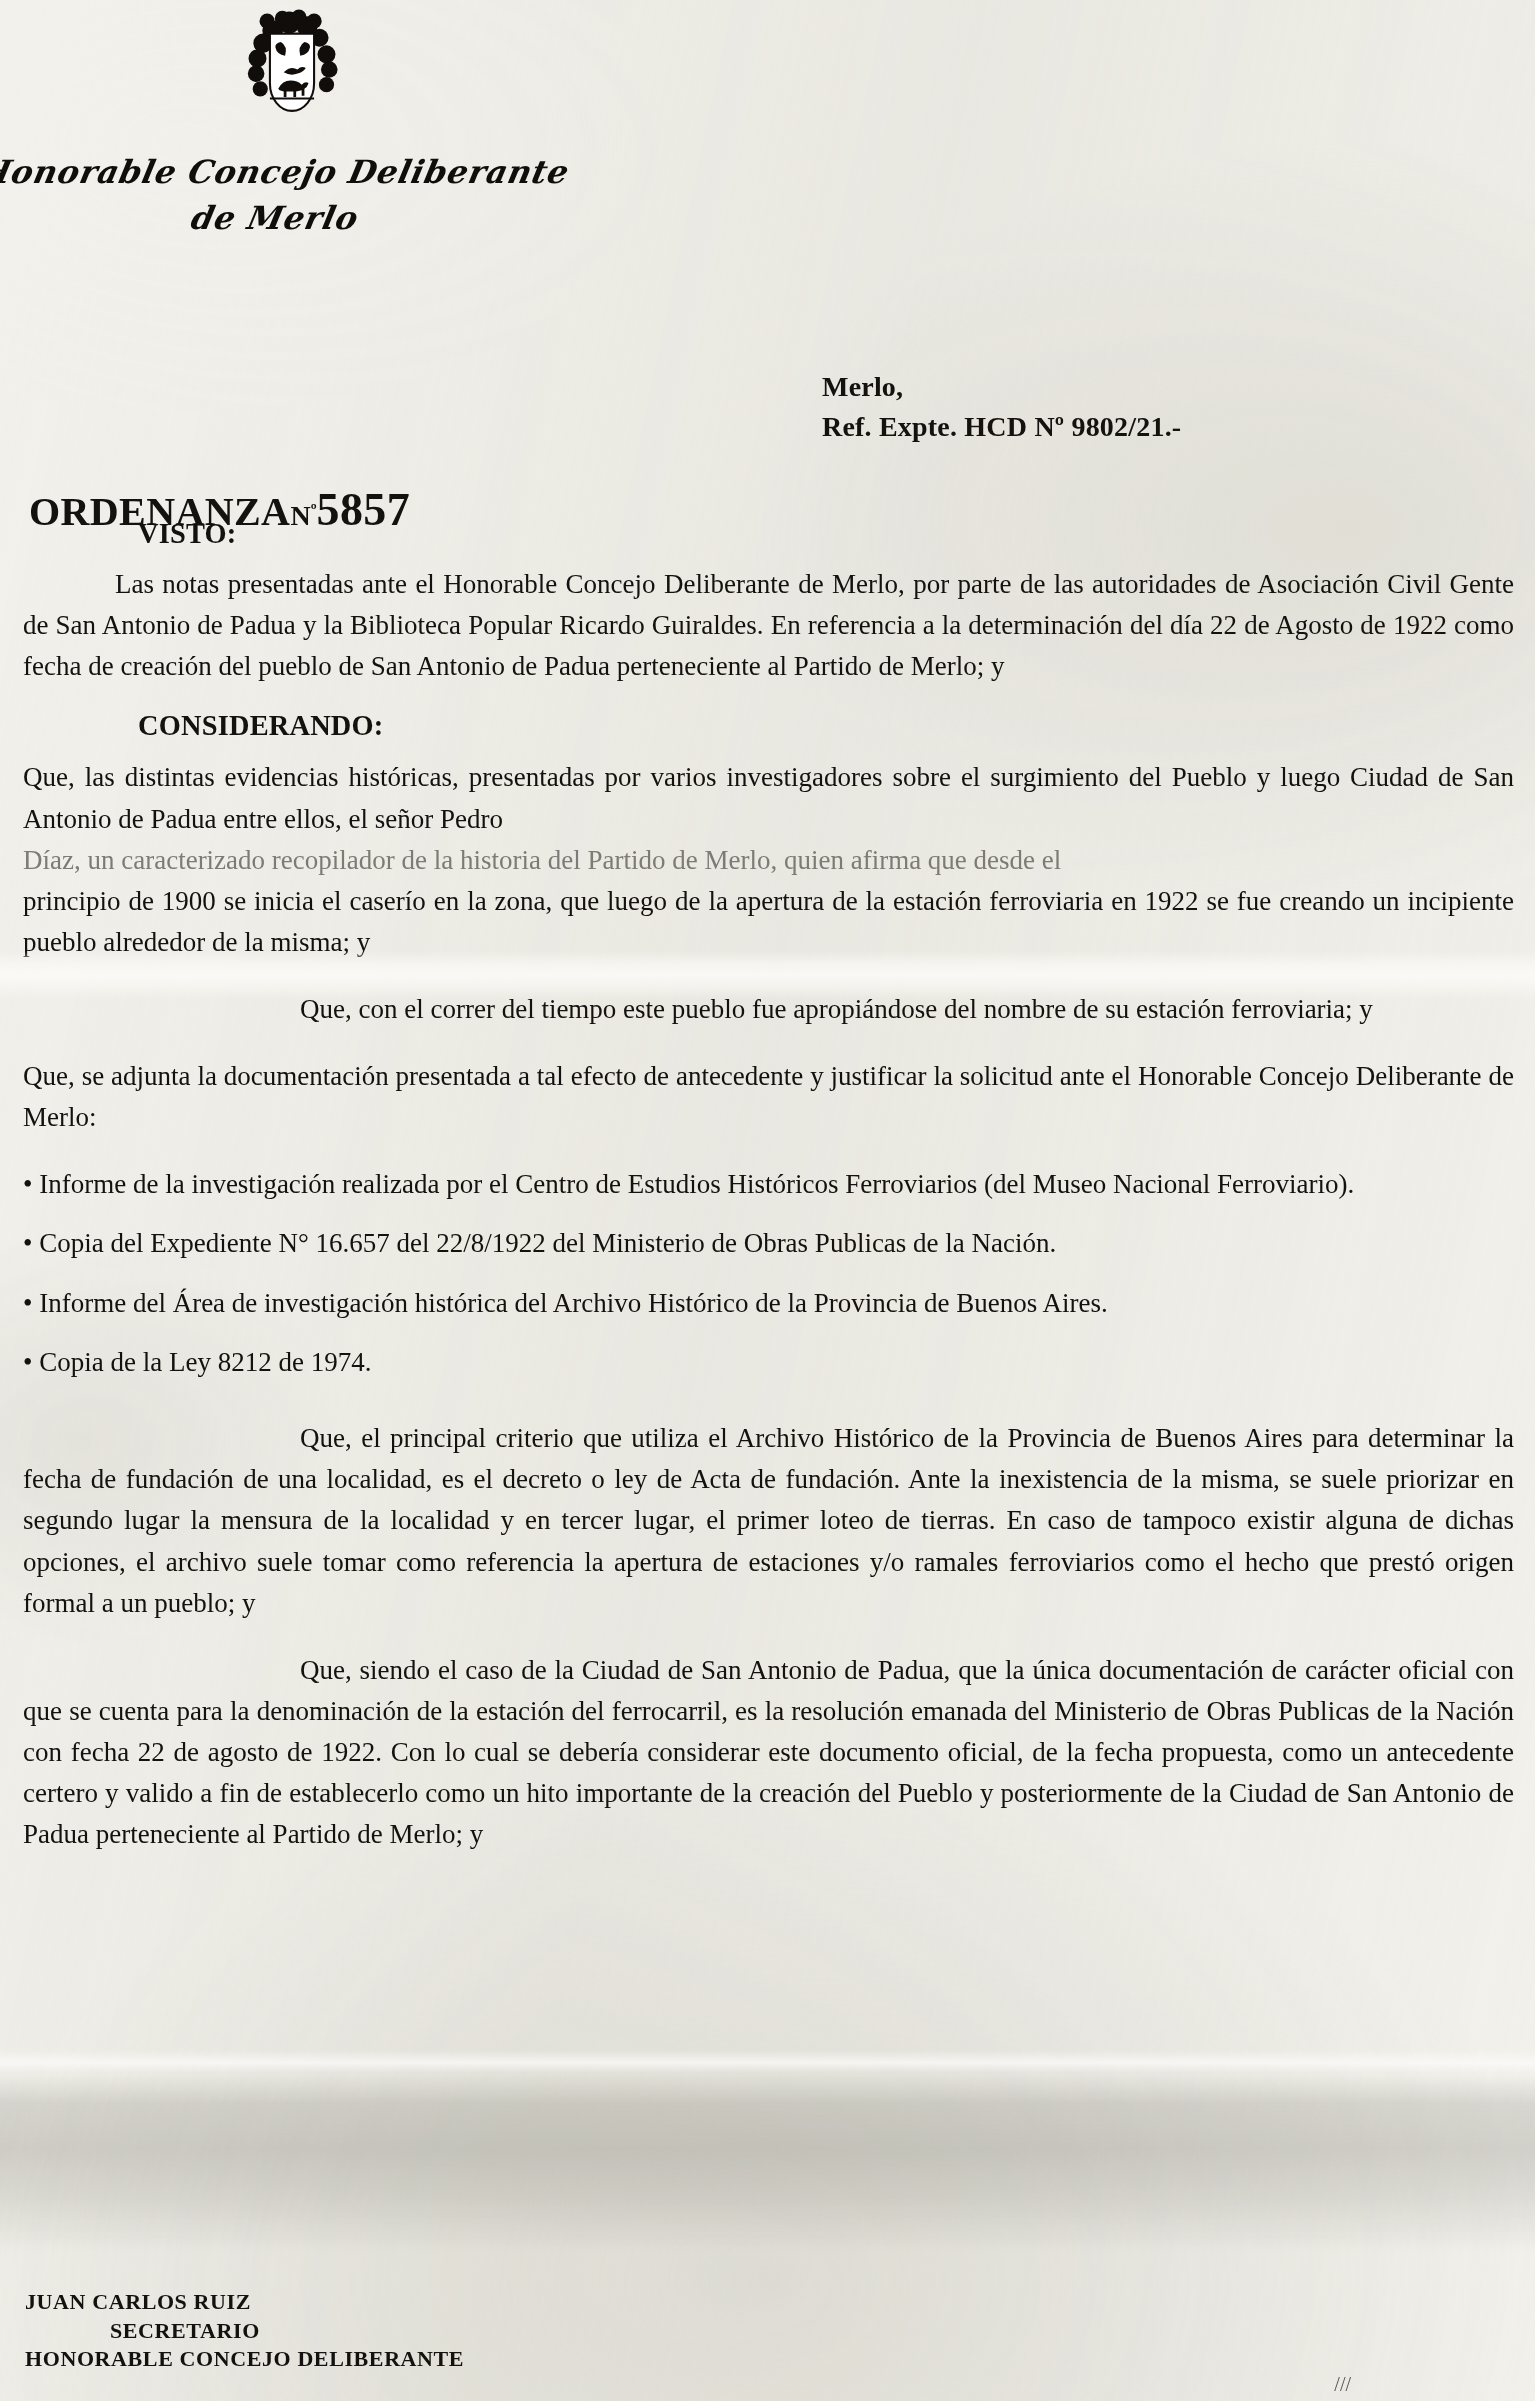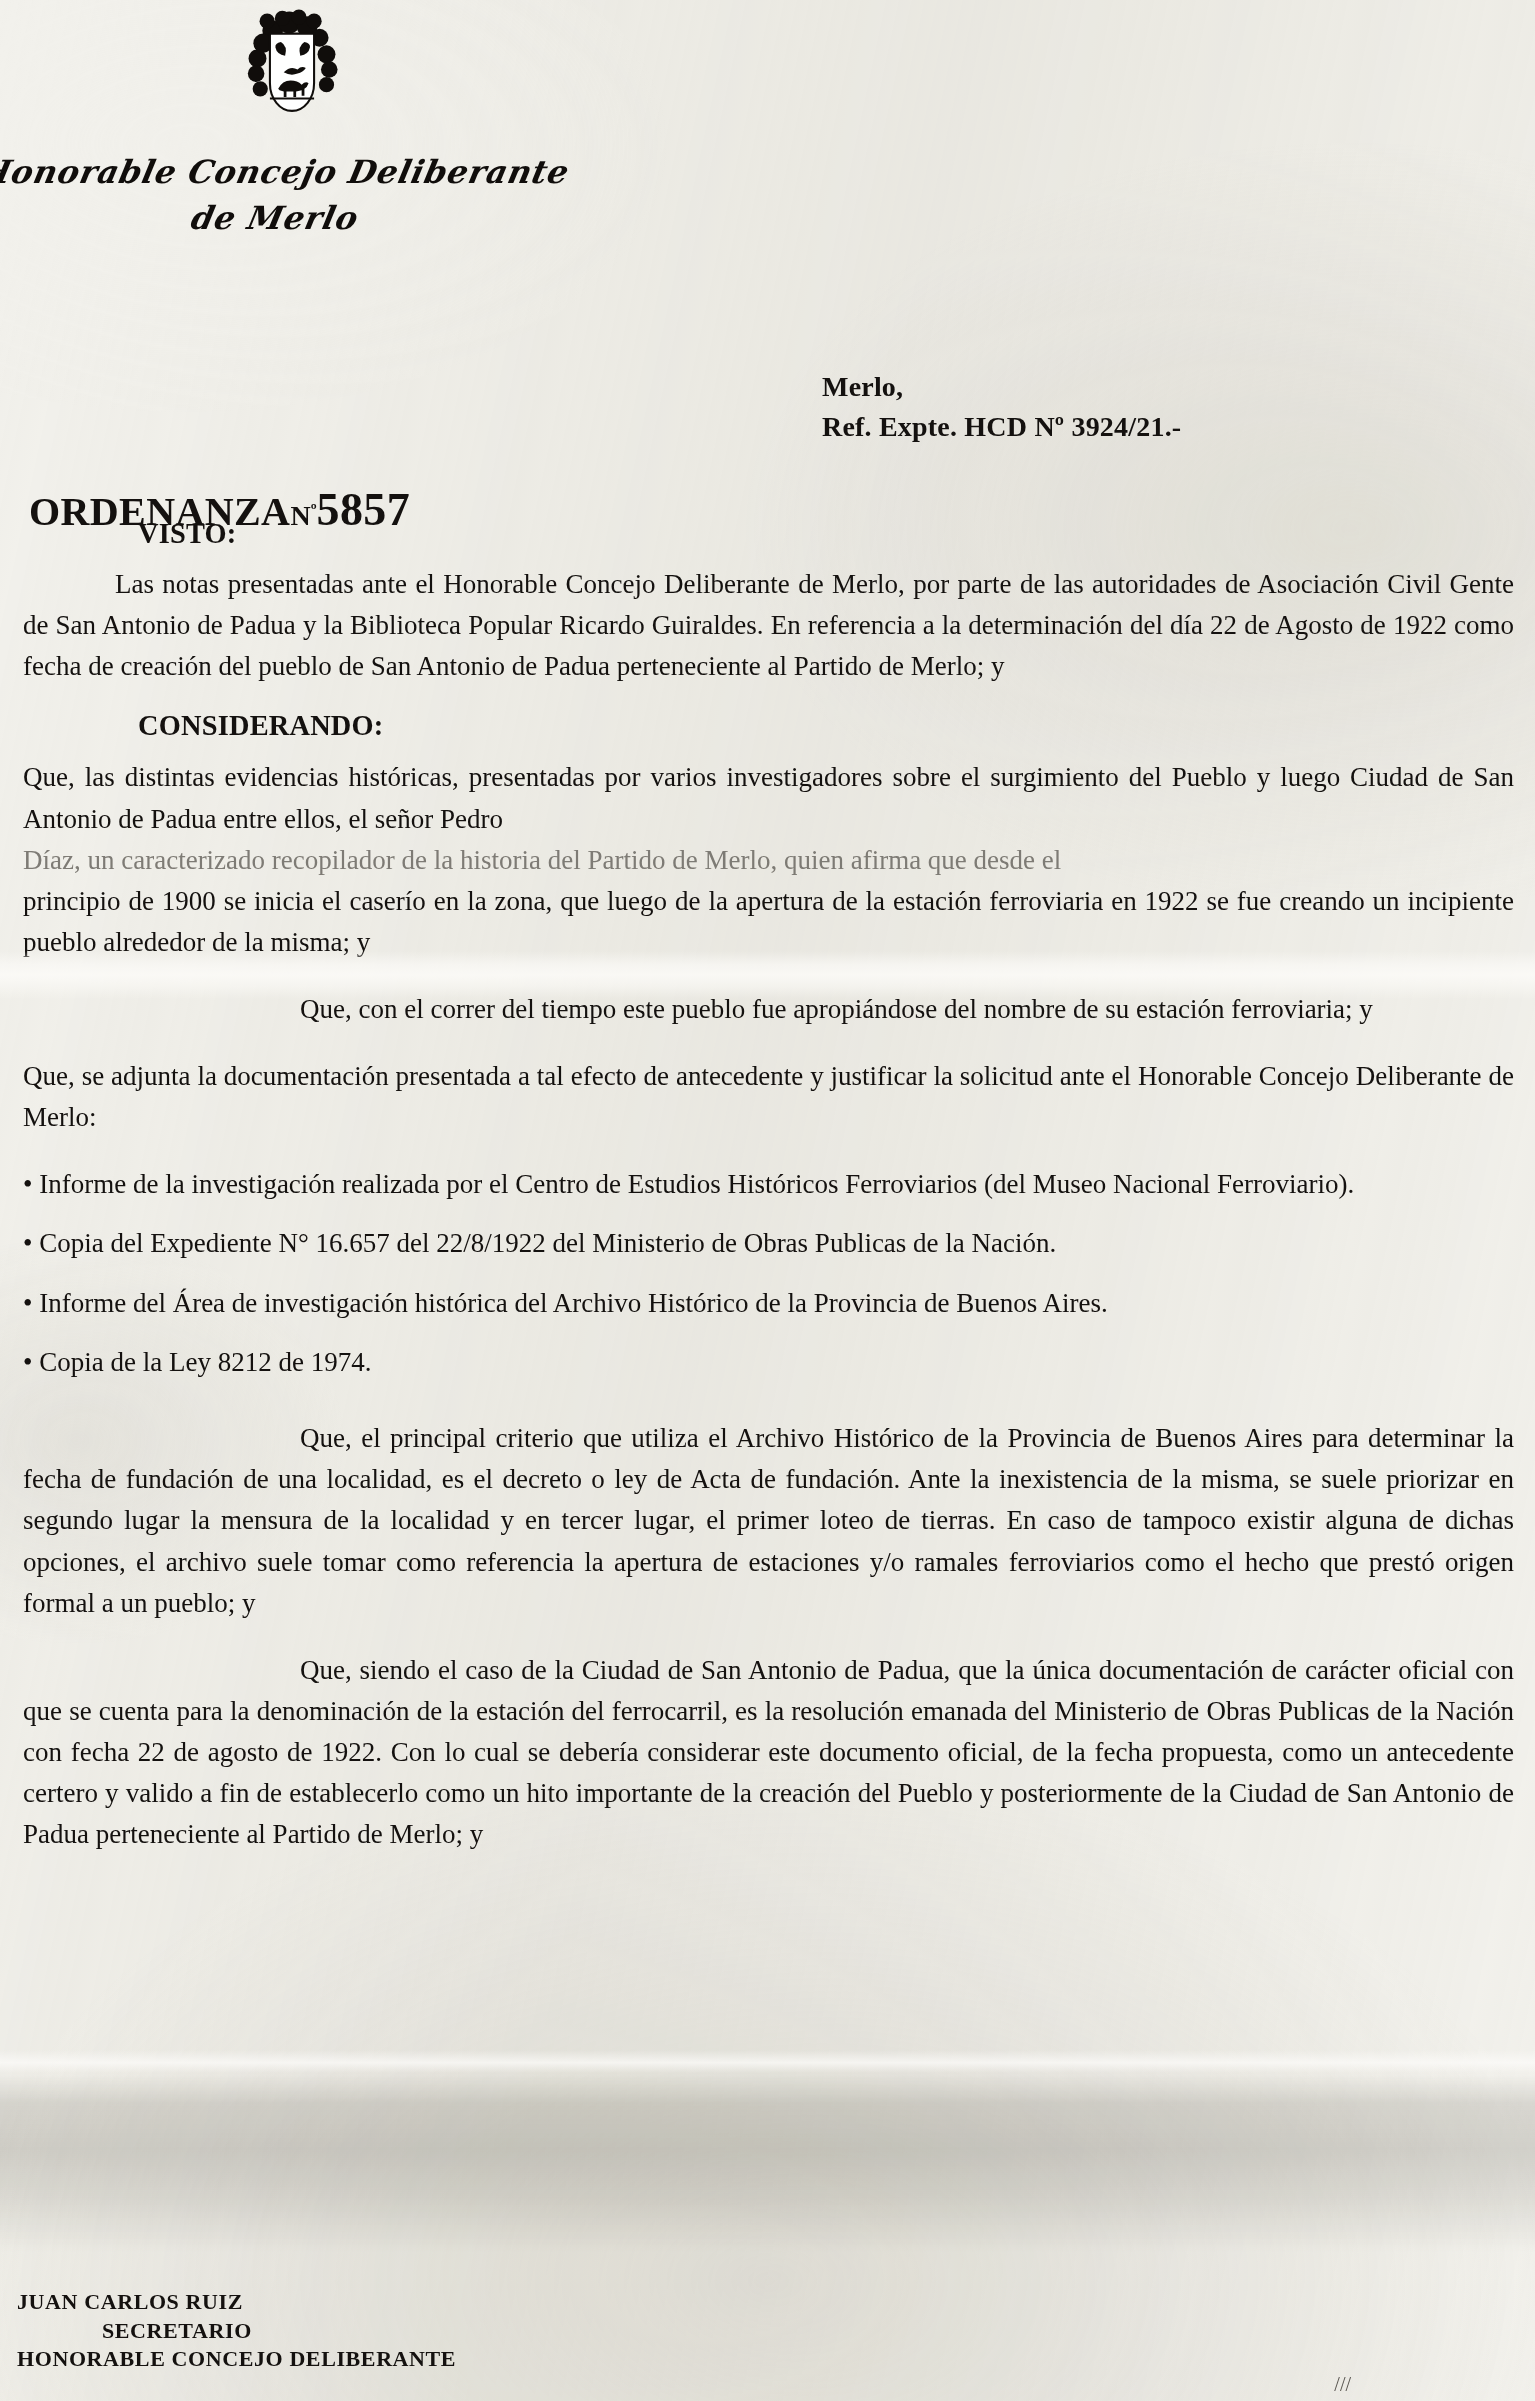--- a/index.html
+++ b/index.html
@@ -185,21 +185,21 @@
 
   
   .faded {
     color: #6f6c66;
     opacity: 0.88;
   }
 
   
   .signature {
     position: absolute;
-    left: 17px;
+    left: 25px;
     top: 2288px;
     z-index: 7;
     font-weight: 700;
     font-size: 22px;
     letter-spacing: 0.6px;
     line-height: 1.30;
   }
   .signature .name { }
   .signature .role { margin-left: 85px; }
   .signature .org { }
@@ -257,21 +257,21 @@
         <path d="M68 134 H132" stroke="#100d0b" stroke-width="3" fill="none"></path>
       </svg>
     </div>
 
     <div class="script-line1">Honorable Concejo Deliberante</div>
     <div class="script-line2">de Merlo</div>
   </div>
 
   <div class="refblock">
     <div>Merlo,</div>
-    <div>Ref. Expte. HCD Nº 3924/21.-</div>
+    <div>Ref. Expte. HCD Nº 9802/21.-</div>
   </div>
 
   <div class="title">
     <span class="word">ORDENANZA</span><span class="no"><span>N</span><span class="deg">º</span></span><span class="num">5857</span>
   </div>
 
   <div class="body">
 
     <div class="heading">VISTO:</div>
 

